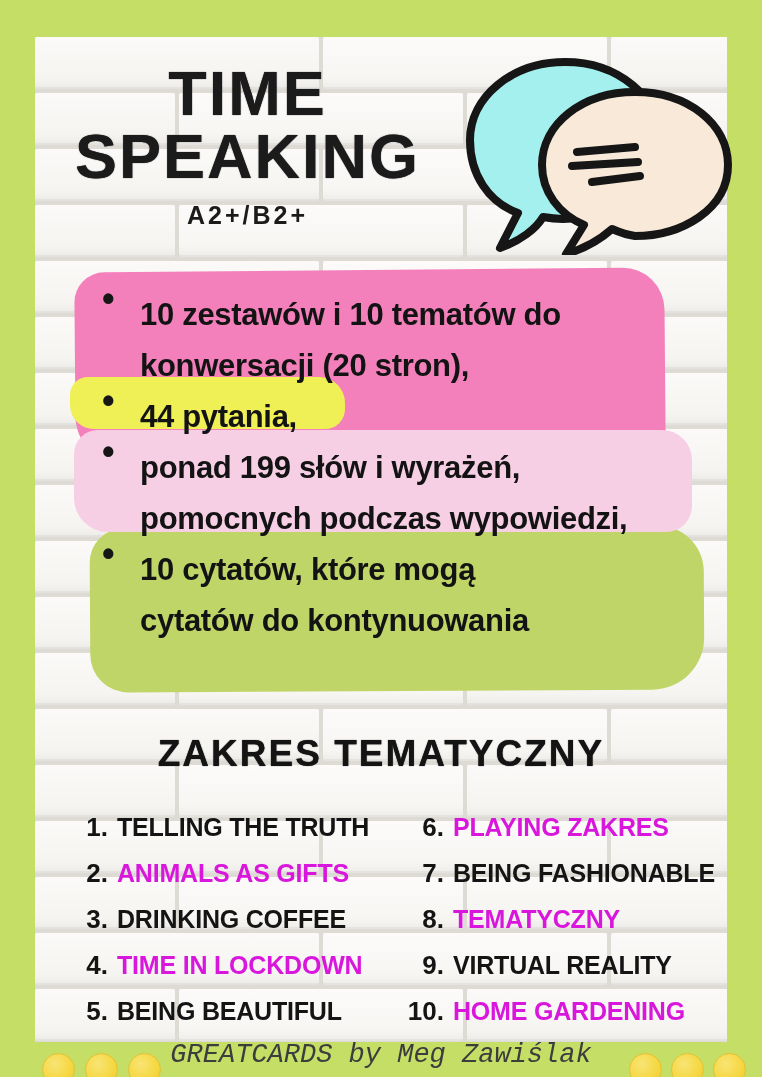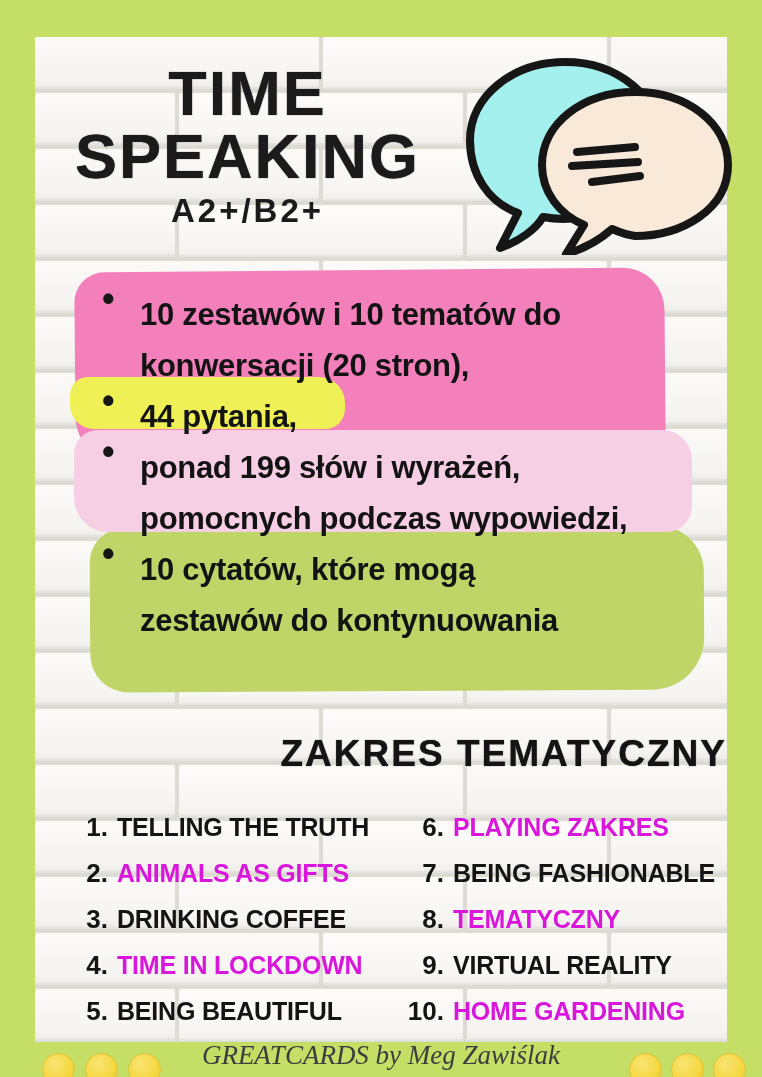--- a/index.html
+++ b/index.html
@@ -21,54 +21,54 @@
   .brick-row{display:flex;gap:4px;height:52px;margin-bottom:4px;}
   .brick{flex:0 0 284px;background:linear-gradient(180deg,#fcfbfa 0%,#f7f6f3 78%,#efedea 100%);
     border-radius:2px;box-shadow:inset 0 -2px 0 rgba(0,0,0,0.04);}
   .brick.half{flex:0 0 140px;}
   .brick-row .brick:nth-child(odd){background:linear-gradient(180deg,#fbfaf8 0%,#f5f4f1 80%,#edebe7 100%);}
   
   .title-block{position:absolute;left:40px;top:46px;width:415px;text-align:center;z-index:5;}
   .title-line{font-size:63px;font-weight:900;letter-spacing:2px;line-height:1.0;
     color:#1b1b1b;text-shadow:0 0 1px #1b1b1b;}
   .title-line2{margin-top:16px;}
-  .level{margin-top:4px;font-size:33px;font-weight:900;letter-spacing:3px;color:#1b1b1b;}
+  .level{margin-top:13px;font-size:25px;font-weight:900;letter-spacing:3px;color:#1b1b1b;}
   
   .bubbles{position:absolute;left:450px;top:40px;width:300px;height:215px;z-index:5;}
   
   .band{position:absolute;z-index:1;}
   .band.pink{left:75px;top:270px;width:590px;height:190px;background:var(--hot-pink);
     border-radius:30px 42px 28px 46px;transform:rotate(-0.5deg);z-index:1;}
   .band.greenb{left:90px;top:527px;width:614px;height:164px;background:var(--green);
     border-radius:34px 46px 52px 38px;transform:rotate(-0.3deg);z-index:1;}
   .band.lightpink{left:74px;top:430px;width:618px;height:102px;background:var(--light-pink);
     border-radius:24px 30px 26px 34px;z-index:2;}
   .band.yellowb{left:70px;top:377px;width:275px;height:52px;background:var(--yellow);
     border-radius:18px 26px 20px 24px;z-index:3;}
   
   .features{position:absolute;left:102px;top:273px;width:580px;z-index:6;}
   .f-line{display:flex;align-items:center;height:51px;white-space:nowrap;}
   .f-bullet{width:38px;font-size:36px;font-weight:900;line-height:1;}
   .f-text{font-size:31px;font-weight:bold;letter-spacing:-0.3px;color:#131313;margin-top:33px;}
   
-  .section-title{position:absolute;left:35px;top:733px;width:692px;text-align:right;
+  .section-title{position:absolute;left:35px;top:733px;width:692px;text-align:center;
     font-size:37px;font-weight:900;letter-spacing:2px;z-index:5;color:#141414;
     text-shadow:0 0 1px #141414;}
   
   .topics{position:absolute;left:60px;top:804px;width:664px;z-index:5;
     display:grid;grid-template-columns:336px 328px;grid-template-rows:repeat(5,46px);
     grid-auto-flow:column;}
   .topic{display:flex;align-items:center;}
   .t-num{width:48px;text-align:right;margin-right:9px;font-size:26px;font-weight:900;color:#141414;}
   .t-label{font-size:25px;font-weight:900;letter-spacing:-0.2px;white-space:nowrap;}
   .t-label.black{color:#141414;}
   .t-label.magenta{color:var(--magenta);}
   
   .footer-text{position:absolute;left:0;top:1040px;width:762px;text-align:center;z-index:6;
-    font-family:Liberation Serif, serif;font-style:italic;font-size:27px;color:#3d3d3d;}
+    font-family:Liberation Mono, monospace;font-style:italic;font-size:27px;color:#3d3d3d;}
   .dot{position:absolute;top:1053px;width:33px;height:33px;border-radius:50%;z-index:6;
     background:radial-gradient(circle at 38% 32%,#f9e475 0%,var(--dot-yellow) 55%,#ecc82e 100%);
     border:1px solid #e3c235;}
 </style>
 </head>
 <body>
 
 <div class="panel">
     <div class="brick-row">
       <div class="brick"></div>
@@ -205,21 +205,21 @@
     <div class="f-line">
       <span class="f-bullet"></span>
       <span class="f-text">pomocnych podczas wypowiedzi,</span>
     </div>
     <div class="f-line">
       <span class="f-bullet">•</span>
       <span class="f-text">10 cytatów, które mogą</span>
     </div>
     <div class="f-line">
       <span class="f-bullet"></span>
-      <span class="f-text">zestawów do kontynuowania</span>
+      <span class="f-text">cytatów do kontynuowania</span>
     </div>
   </div>
 
 <div class="section-title">ZAKRES TEMATYCZNY</div>
 
 <div class="topics">
     <div class="topic">
       <span class="t-num">1.</span>
       <span class="t-label black">TELLING THE TRUTH</span>
     </div>

